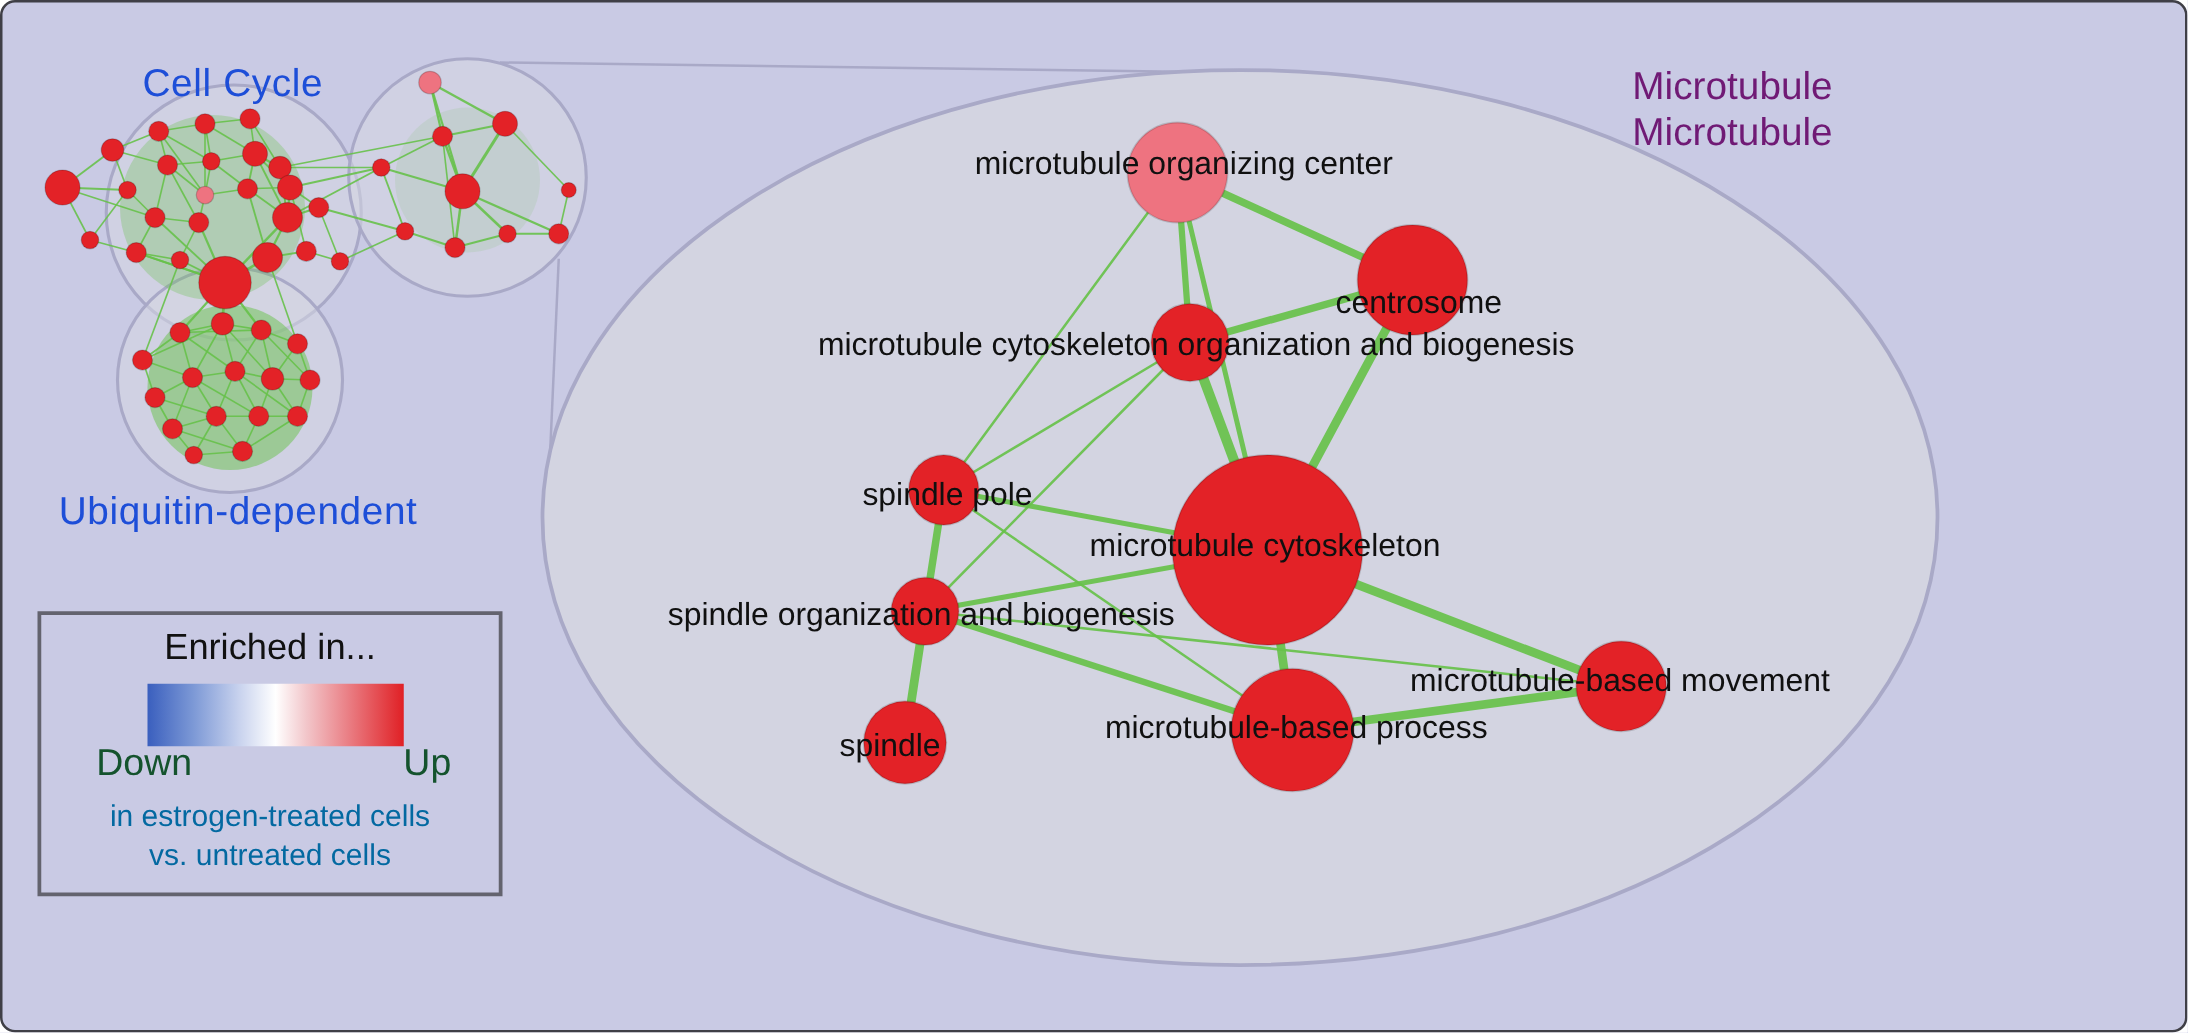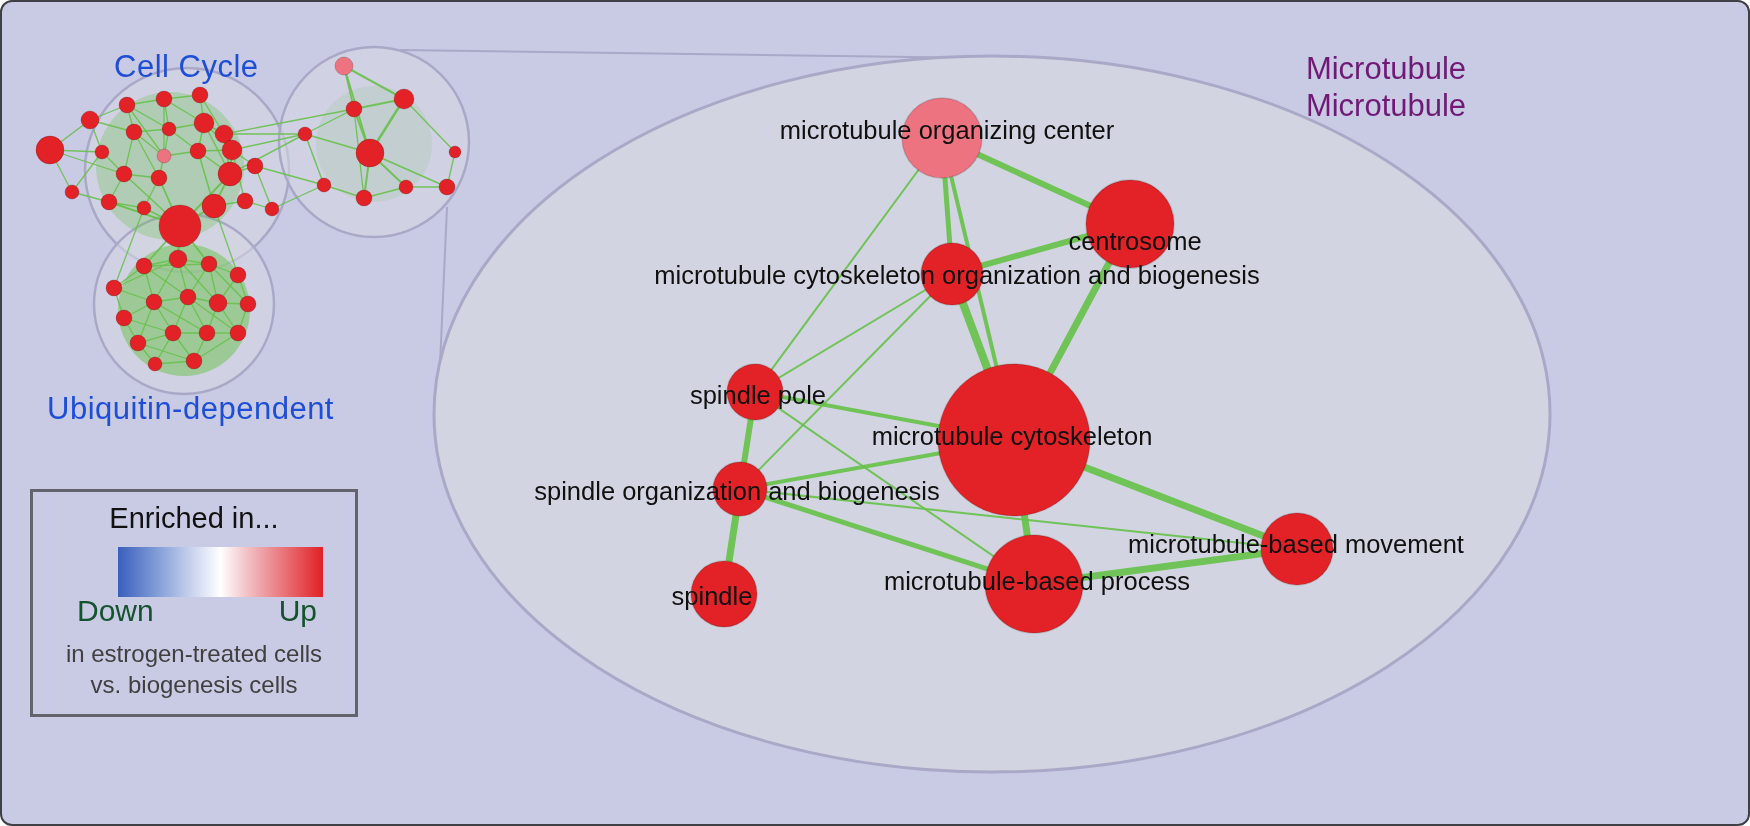--- a/index.html
+++ b/index.html
@@ -29,40 +29,40 @@
     width:300px;
   }
   .node-label {
     font-family:"Liberation Sans", sans-serif;
     font-size:25.5px;
     fill:#101010;
   }
   .legend {
     position:absolute;
     left:28px; top:487px;
-    width:328px; height:228px;
+    width:372px; height:228px;
     border:3px solid #63636e;
     background:transparent;
   }
   .legend-title {
     position:absolute; top:10px; width:100%;
     text-align:center; font-size:29px; color:#111;
   }
   .legend-bar {
     position:absolute; left:85px; top:55px;
     width:205px; height:50px;
   }
   .legend-ends {
     position:absolute; left:44px; right:38px; top:102px;
     display:flex; justify-content:space-between;
     font-size:30px; color:#14532d;
   }
   .legend-caption {
     position:absolute; top:146px; width:100%;
-    text-align:center; font-size:24px; line-height:31px; color:#404040;
+    text-align:center; font-size:24px; line-height:31px; color:#0369a1;
   }
 </style>
 </head>
 <body>
 
 <div class="figure">
 
   <svg id="net-svg" width="1750" height="826" viewBox="0 0 1750 826">
       <circle cx="185" cy="168" r="102" fill="rgba(214,215,226,0.55)" stroke="#a9a9c7" stroke-width="2.5"></circle>
       <circle cx="372" cy="140" r="95" fill="rgba(214,215,226,0.55)" stroke="#a9a9c7" stroke-width="2.5"></circle>
@@ -304,17 +304,17 @@
 
   <div class="legend">
     <div class="legend-title">Enriched in...</div>
     <div class="legend-bar" id="legend-bar" style="background: linear-gradient(90deg, rgb(58, 95, 190) 0%, rgb(125, 153, 214) 18%, rgb(201, 211, 238) 36%, rgb(255, 255, 255) 50%, rgb(242, 198, 202) 62%, rgb(234, 128, 134) 78%, rgb(224, 32, 37) 100%);"></div>
     <div class="legend-ends">
       <span>Down</span>
       <span>Up</span>
     </div>
     <div class="legend-caption">
       <div>in estrogen-treated cells</div>
-      <div>vs. biogenesis cells</div>
+      <div>vs. untreated cells</div>
     </div>
   </div>
 
 </div>
 
 </body></html>

